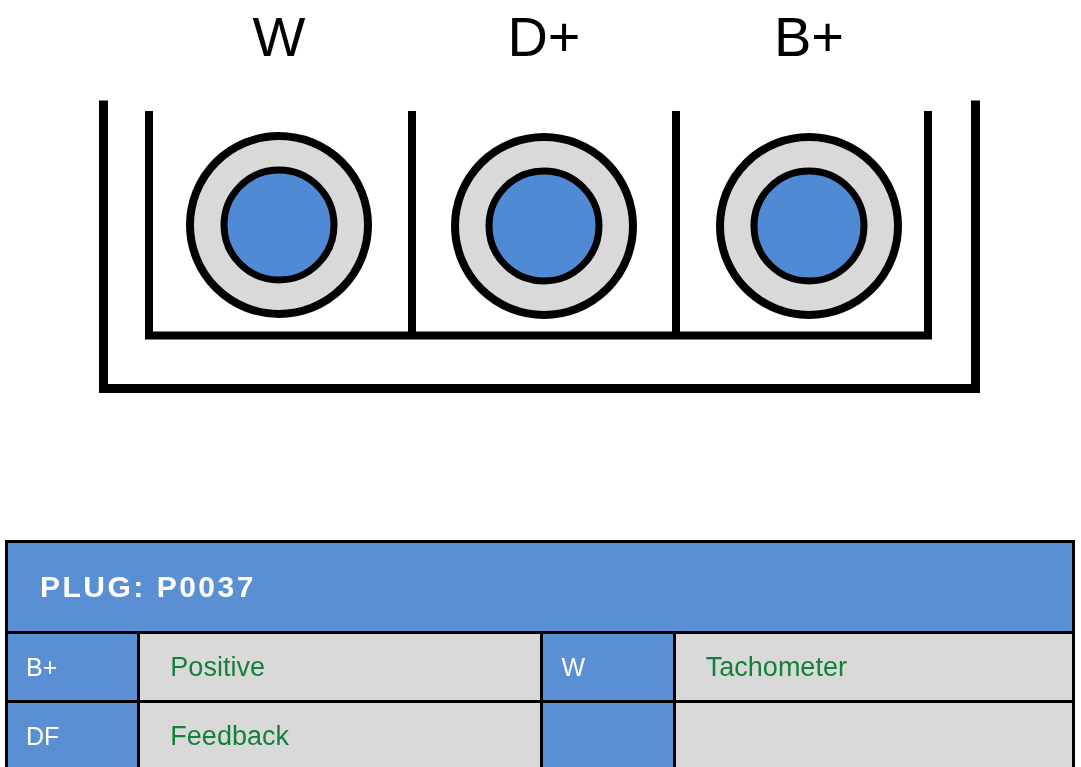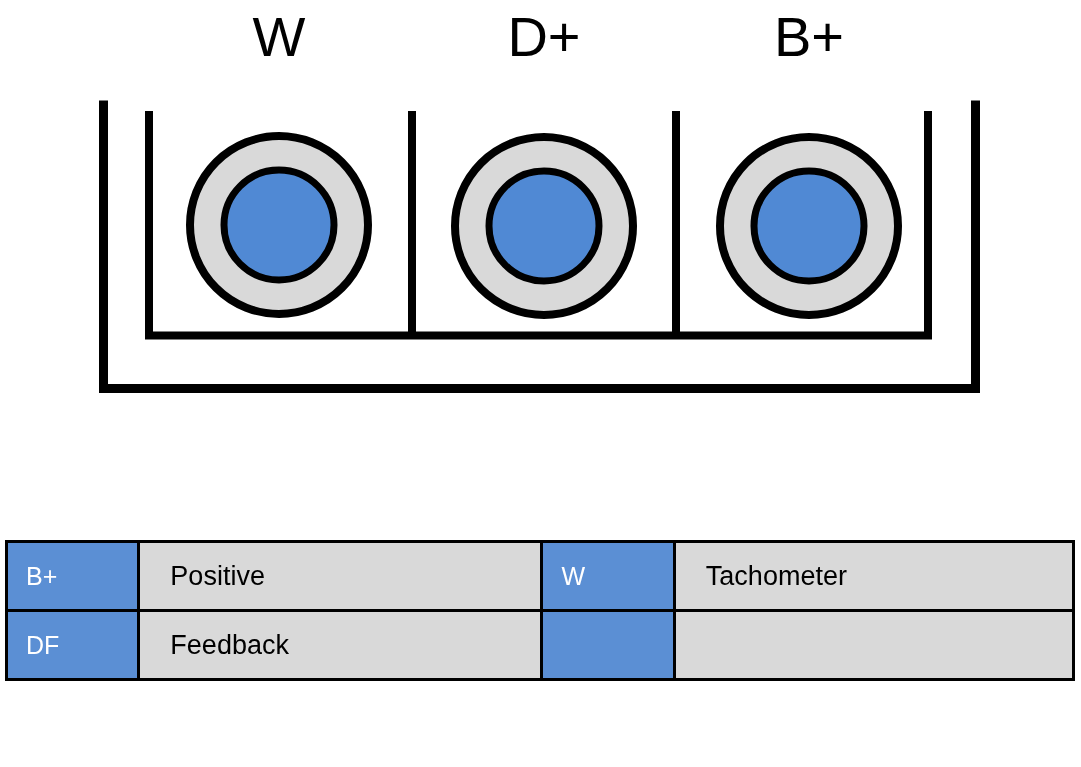--- a/index.html
+++ b/index.html
@@ -72,21 +72,21 @@
   .pin-code-cell {
     background: #5b8fd4;
     color: #ffffff;
     font-size: 25px;
     height: 66px;
     padding-left: 18px !important;
     font-family: "Liberation Sans", "DejaVu Sans", sans-serif;
   }
   .pin-desc-cell {
     background: #d9d9d9;
-    color: #000000;
+    color: #15803d;
     font-size: 27px;
     height: 66px;
     padding-left: 30px !important;
     font-family: "Liberation Sans", "DejaVu Sans", sans-serif;
   }
   .col-code  { width: 132px; }
   .col-desc  { width: 402px; }
   .col-code2 { width: 132px; }
   .col-desc2 { width: 398px; }
 </style>
@@ -127,20 +127,25 @@
 
 <table id="pinout-table">
   <colgroup>
     <col class="col-code">
     <col class="col-desc">
     <col class="col-code2">
     <col class="col-desc2">
   </colgroup>
   <tbody>
     <tr>
+      <td class="plug-header-cell" colspan="4">
+        <span class="plug-header-text">PLUG: P0037</span>
+      </td>
+    </tr>
+    <tr>
       <td class="pin-code-cell">B+</td>
       <td class="pin-desc-cell">Positive</td>
       <td class="pin-code-cell">W</td>
       <td class="pin-desc-cell">Tachometer</td>
     </tr>
     <tr>
       <td class="pin-code-cell">DF</td>
       <td class="pin-desc-cell">Feedback</td>
       <td class="pin-code-cell"></td>
       <td class="pin-desc-cell"></td>

